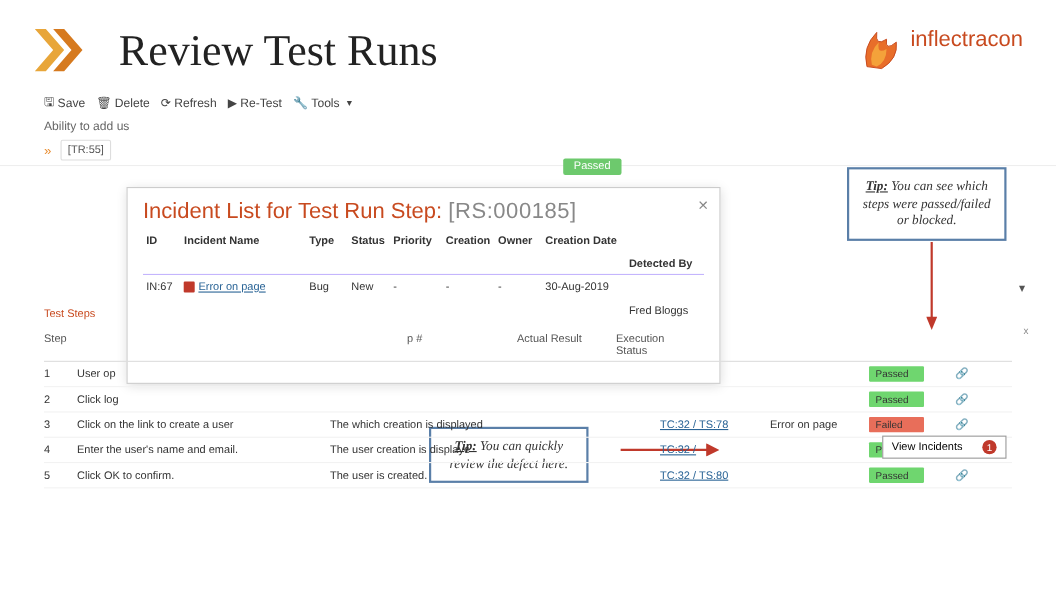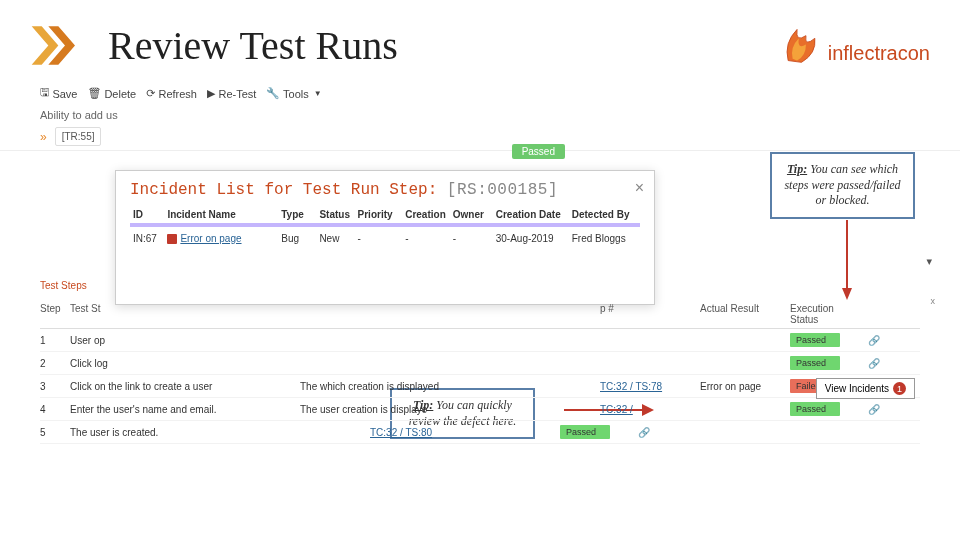--- a/index.html
+++ b/index.html
@@ -3,55 +3,55 @@
 <meta charset="utf-8">
 <style>
 * { box-sizing: border-box; margin: 0; padding: 0; }
 body { width: 960px; height: 540px; font-family: Arial, sans-serif; background: #fff; position: relative; overflow: hidden; }
 
 
 .header { display: flex; align-items: center; padding: 20px 30px 10px; }
 .chevron-logo { width: 60px; height: 50px; display: flex; align-items: center; }
 .chevron-logo svg { width: 50px; height: 45px; }
 .page-title { font-family: Georgia, 'Times New Roman', serif; font-size: 40px; font-weight: normal; margin-left: 18px; color: #222; }
-.brand-logo { margin-left: auto; display: flex; align-items: flex-end; }
+.brand-logo { margin-left: auto; display: flex; align-items: flex-start; }
 .brand-logo svg { width: 45px; height: 40px; }
 .brand-text { font-size: 20px; color: #c84a1f; margin-left: 4px; }
 
 
 .toolbar { display: flex; align-items: center; gap: 10px; padding: 4px 40px; font-size: 11px; color: #444; }
 .toolbar .tb-btn { display: flex; align-items: center; gap: 3px; cursor: pointer; }
 .toolbar .tb-icon { font-size: 11px; }
 .caret { font-size: 8px; margin-left: 2px; }
 
 .subtitle { padding: 2px 40px; font-size: 11px; color: #666; }
 
 .tab-row { display: flex; align-items: center; padding: 4px 40px; gap: 8px; border-bottom: 1px solid #eee; }
 .tab-chev { color: #e88b2e; font-size: 12px; }
 .tab-item { font-size: 10px; color: #555; padding: 3px 6px; border: 1px solid #ddd; border-radius: 2px; }
 .status-badge-float { position: absolute; right: 395px; top: 144px; background: #6dc96d; color: #fff; font-size: 10px; padding: 2px 10px; border-radius: 2px; }
 
 
 .modal { position: absolute; left: 115px; top: 170px; width: 540px; background: #fff; border: 1px solid #ccc; box-shadow: 0 2px 10px rgba(0,0,0,0.15); padding: 10px 14px 60px; }
-.modal-title { font-size: 16px; color: #c84a1f; font-family: Liberation Mono, monospace; }
+.modal-title { font-size: 20px; color: #c84a1f; font-family: Liberation Sans, sans-serif; }
 .modal-title .rs { color: #888; letter-spacing: 0.5px; }
 .modal-close { position: absolute; right: 10px; top: 8px; font-size: 16px; color: #888; cursor: pointer; }
-.modal-head-row { display: flex; gap: 0; margin-top: 10px; border-bottom: 4px solid #c4b5fd; padding-bottom: 3px; font-size: 10px; font-weight: bold; color: #333; }
+.modal-head-row { display: flex; gap: 0; margin-top: 10px; border-bottom: 1px solid #c4b5fd; padding-bottom: 3px; font-size: 10px; font-weight: bold; color: #333; }
 .modal-head-row > div { padding: 0 3px; }
 .modal-data-row { display: flex; gap: 0; margin-top: 6px; font-size: 10px; color: #333; }
 .modal-data-row > div { padding: 0 3px; }
 .id-col { width: 36px; }
 .name-col { width: 120px; }
 .type-col { width: 40px; }
 .status-col { width: 40px; }
 .prio-col { width: 50px; }
 .sev-col { width: 50px; }
 .owner-col { width: 45px; }
 .date-col { width: 80px; }
-.det-col { width: 75px; }
+.det-col { width: 75px; margin-top: 21px; }
 .bug-icon { display: inline-block; width: 10px; height: 10px; background: #c0392b; border-radius: 1px; vertical-align: middle; margin-right: 3px; }
 .link-txt { color: #2a6496; text-decoration: underline; }
 
 
 .tip-box { position: absolute; background: #fff; border: 2px solid #5a7fa8; padding: 8px 10px; font-size: 12px; text-align: center; font-family: Georgia, serif; color: #333; line-height: 1.3; font-style: italic; }
 .tip-right { right: 45px; top: 152px; width: 145px; }
 .tip-bottom { left: 390px; top: 388px; width: 145px; }
 .tip-label { font-weight: bold; text-decoration: underline; }
 
 
@@ -73,21 +73,21 @@
 .c-ref { width: 100px; }
 .c-act { width: 90px; }
 .c-exec { width: 70px; }
 .c-icn { width: 30px; text-align: center; }
 .exec-badge { padding: 2px 6px; font-size: 9px; border-radius: 1px; color: #333; display: inline-block; min-width: 50px; }
 .exec-passed { background: #6fd66f; }
 .exec-failed { background: #e86e5a; }
 .link-icon { color: #888; font-size: 10px; }
 .tc-link { color: #2a6496; text-decoration: underline; }
 
-.view-incidents { position: absolute; right: 45px; top: 378px; background: #fff; border: 1px solid #999; padding: 3px 8px; font-size: 10px; display: flex; align-items: center; gap: 4px; }
+.view-incidents { position: absolute; right: 45px; top: 396px; background: #fff; border: 1px solid #999; padding: 3px 8px; font-size: 10px; display: flex; align-items: center; gap: 18px; }
 .inc-count { background: #c0392b; color: #fff; border-radius: 50%; width: 13px; height: 13px; font-size: 9px; display: inline-flex; align-items: center; justify-content: center; }
 
 .dd-caret-right { position: absolute; right: 28px; top: 255px; color: #555; font-size: 11px; }
 .x-small { position: absolute; right: 25px; top: 296px; font-size: 9px; color: #888; }
 </style>
 </head>
 <body>
 
 <div class="header">
   <div class="chevron-logo">
@@ -190,21 +190,20 @@
     </svg>
 </div>
 
 <div class="test-steps-label">Test Steps</div>
 <div class="dd-caret-right">▾</div>
 <div class="x-small">x</div>
 
 <div class="steps-table">
   <div class="steps-head">
     <div class="c-step">Step</div>
-    <div class="c-desc">Test St</div>
     <div class="c-exp"></div>
     <div class="c-ref">p #</div>
     <div class="c-act">Actual Result</div>
     <div class="c-exec">Execution Status</div>
     <div class="c-icn"></div>
   </div>
   <div id="steps-body">
       <div class="steps-row">
         <div class="c-step">1</div>
         <div class="c-desc">User op</div>
@@ -236,20 +235,21 @@
         <div class="c-step">4</div>
         <div class="c-desc">Enter the user's name and email.</div>
         <div class="c-exp">The user creation is displaye</div>
         <div class="c-ref"><span class="tc-link">TC:32 / </span></div>
         <div class="c-act"></div>
         <div class="c-exec"><span class="exec-badge exec-passed">Passed</span></div>
         <div class="c-icn"><span class="link-icon">🔗</span></div>
       </div>
       <div class="steps-row">
         <div class="c-step">5</div>
+        <div class="c-desc">Click OK to confirm.</div>
         <div class="c-exp">The user is created.</div>
         <div class="c-ref"><span class="tc-link">TC:32 / TS:80</span></div>
         <div class="c-act"></div>
         <div class="c-exec"><span class="exec-badge exec-passed">Passed</span></div>
         <div class="c-icn"><span class="link-icon">🔗</span></div>
       </div>
     </div>
 </div>
 
 <div class="view-incidents">

